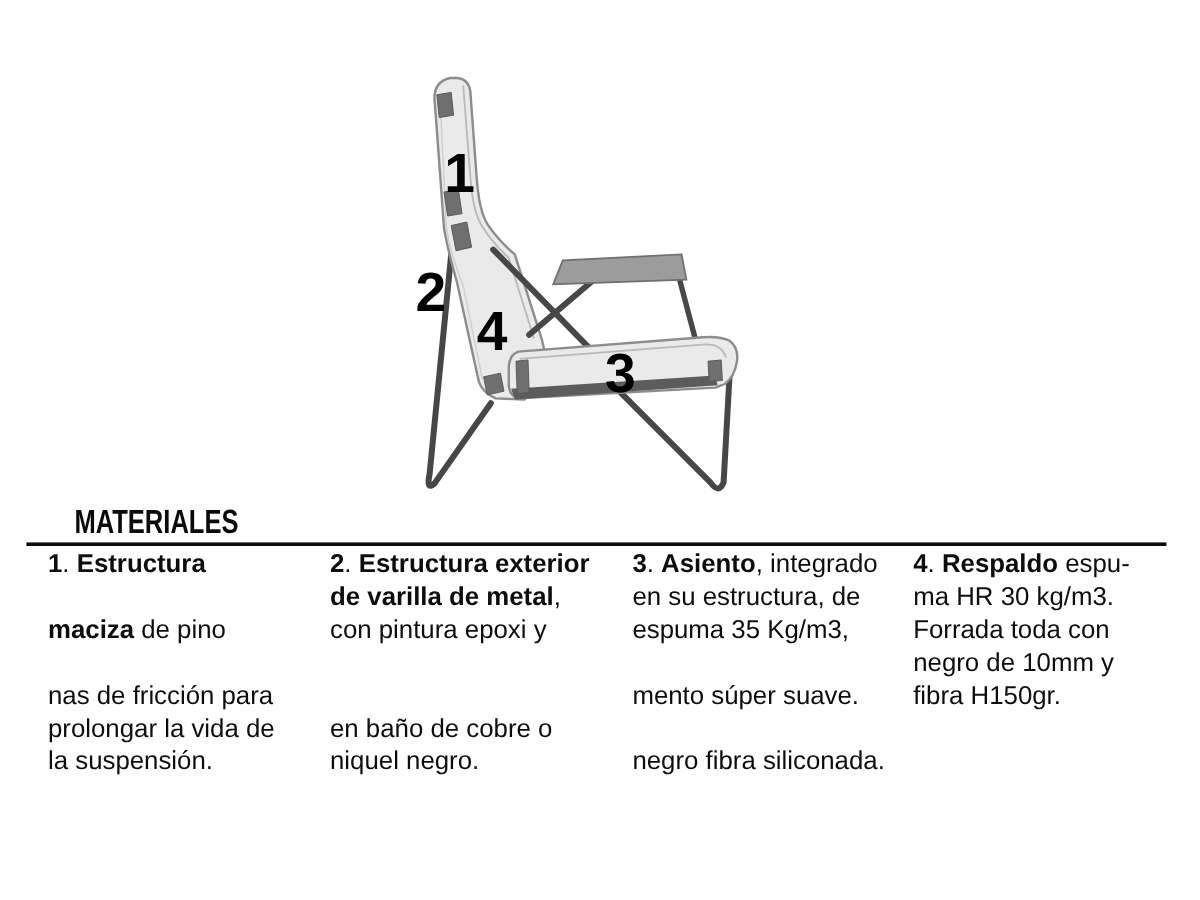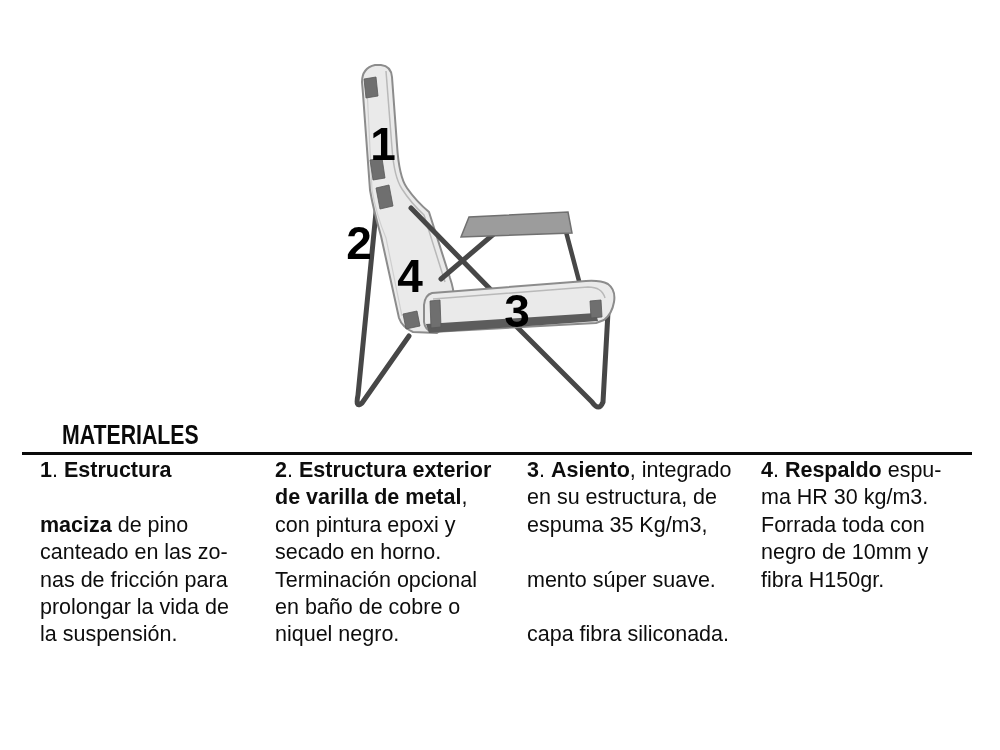--- a/index.html
+++ b/index.html
@@ -76,19 +76,19 @@
     <text class="part-num" x="383" y="160" text-anchor="middle">1</text>
     <text class="part-num" x="359" y="259" text-anchor="middle">2</text>
     <text class="part-num" x="410" y="292" text-anchor="middle">4</text>
     <text class="part-num" x="517" y="327" text-anchor="middle">3</text>
   </svg>
 
   <div id="materials-heading">MATERIALES</div>
   <div id="heading-divider" style="background: rgb(10, 10, 10);"></div>
 
   <div>
-    <div id="col-1" class="material-col"><b>1</b><span>. </span><b>Estructura</b><br><br><b>maciza</b><span> de pino</span><br><span>canteado en las zo-</span><br><span>nas de fricción para</span><br><span>prolongar la vida de</span><br><span>la suspensión.</span></div>
-    <div id="col-2" class="material-col"><b>2</b><span>. </span><b>Estructura exterior</b><br><b>de varilla de metal</b><span>,</span><br><span>con pintura epoxi y</span><br><span>secado en horno.</span><br><span>Terminación opcional</span><br><span>en baño de cobre o</span><br><span>niquel negro.</span></div>
-    <div id="col-3" class="material-col"><b>3</b><span>. </span><b>Asiento</b><span>, integrado</span><br><span>en su estructura, de</span><br><span>espuma 35 Kg/m3,</span><br><br><span>mento súper suave.</span><br><br><span>capa fibra siliconada.</span></div>
+    <div id="col-1" class="material-col"><b>1</b><span>. </span><b>Estructura</b><br><br><b>maciza</b><span> de pino</span><br><br><span>nas de fricción para</span><br><span>prolongar la vida de</span><br><span>la suspensión.</span></div>
+    <div id="col-2" class="material-col"><b>2</b><span>. </span><b>Estructura exterior</b><br><b>de varilla de metal</b><span>,</span><br><span>con pintura epoxi y</span><br><br><br><span>en baño de cobre o</span><br><span>niquel negro.</span></div>
+    <div id="col-3" class="material-col"><b>3</b><span>. </span><b>Asiento</b><span>, integrado</span><br><span>en su estructura, de</span><br><span>espuma 35 Kg/m3,</span><br><br><span>mento súper suave.</span><br><br><span>negro fibra siliconada.</span></div>
     <div id="col-4" class="material-col"><b>4</b><span>. </span><b>Respaldo</b><span> espu-</span><br><span>ma HR 30 kg/m3.</span><br><span>Forrada toda con</span><br><span>negro de 10mm y</span><br><span>fibra H150gr.</span></div>
   </div>
 
 </div>
 
 </body></html>

